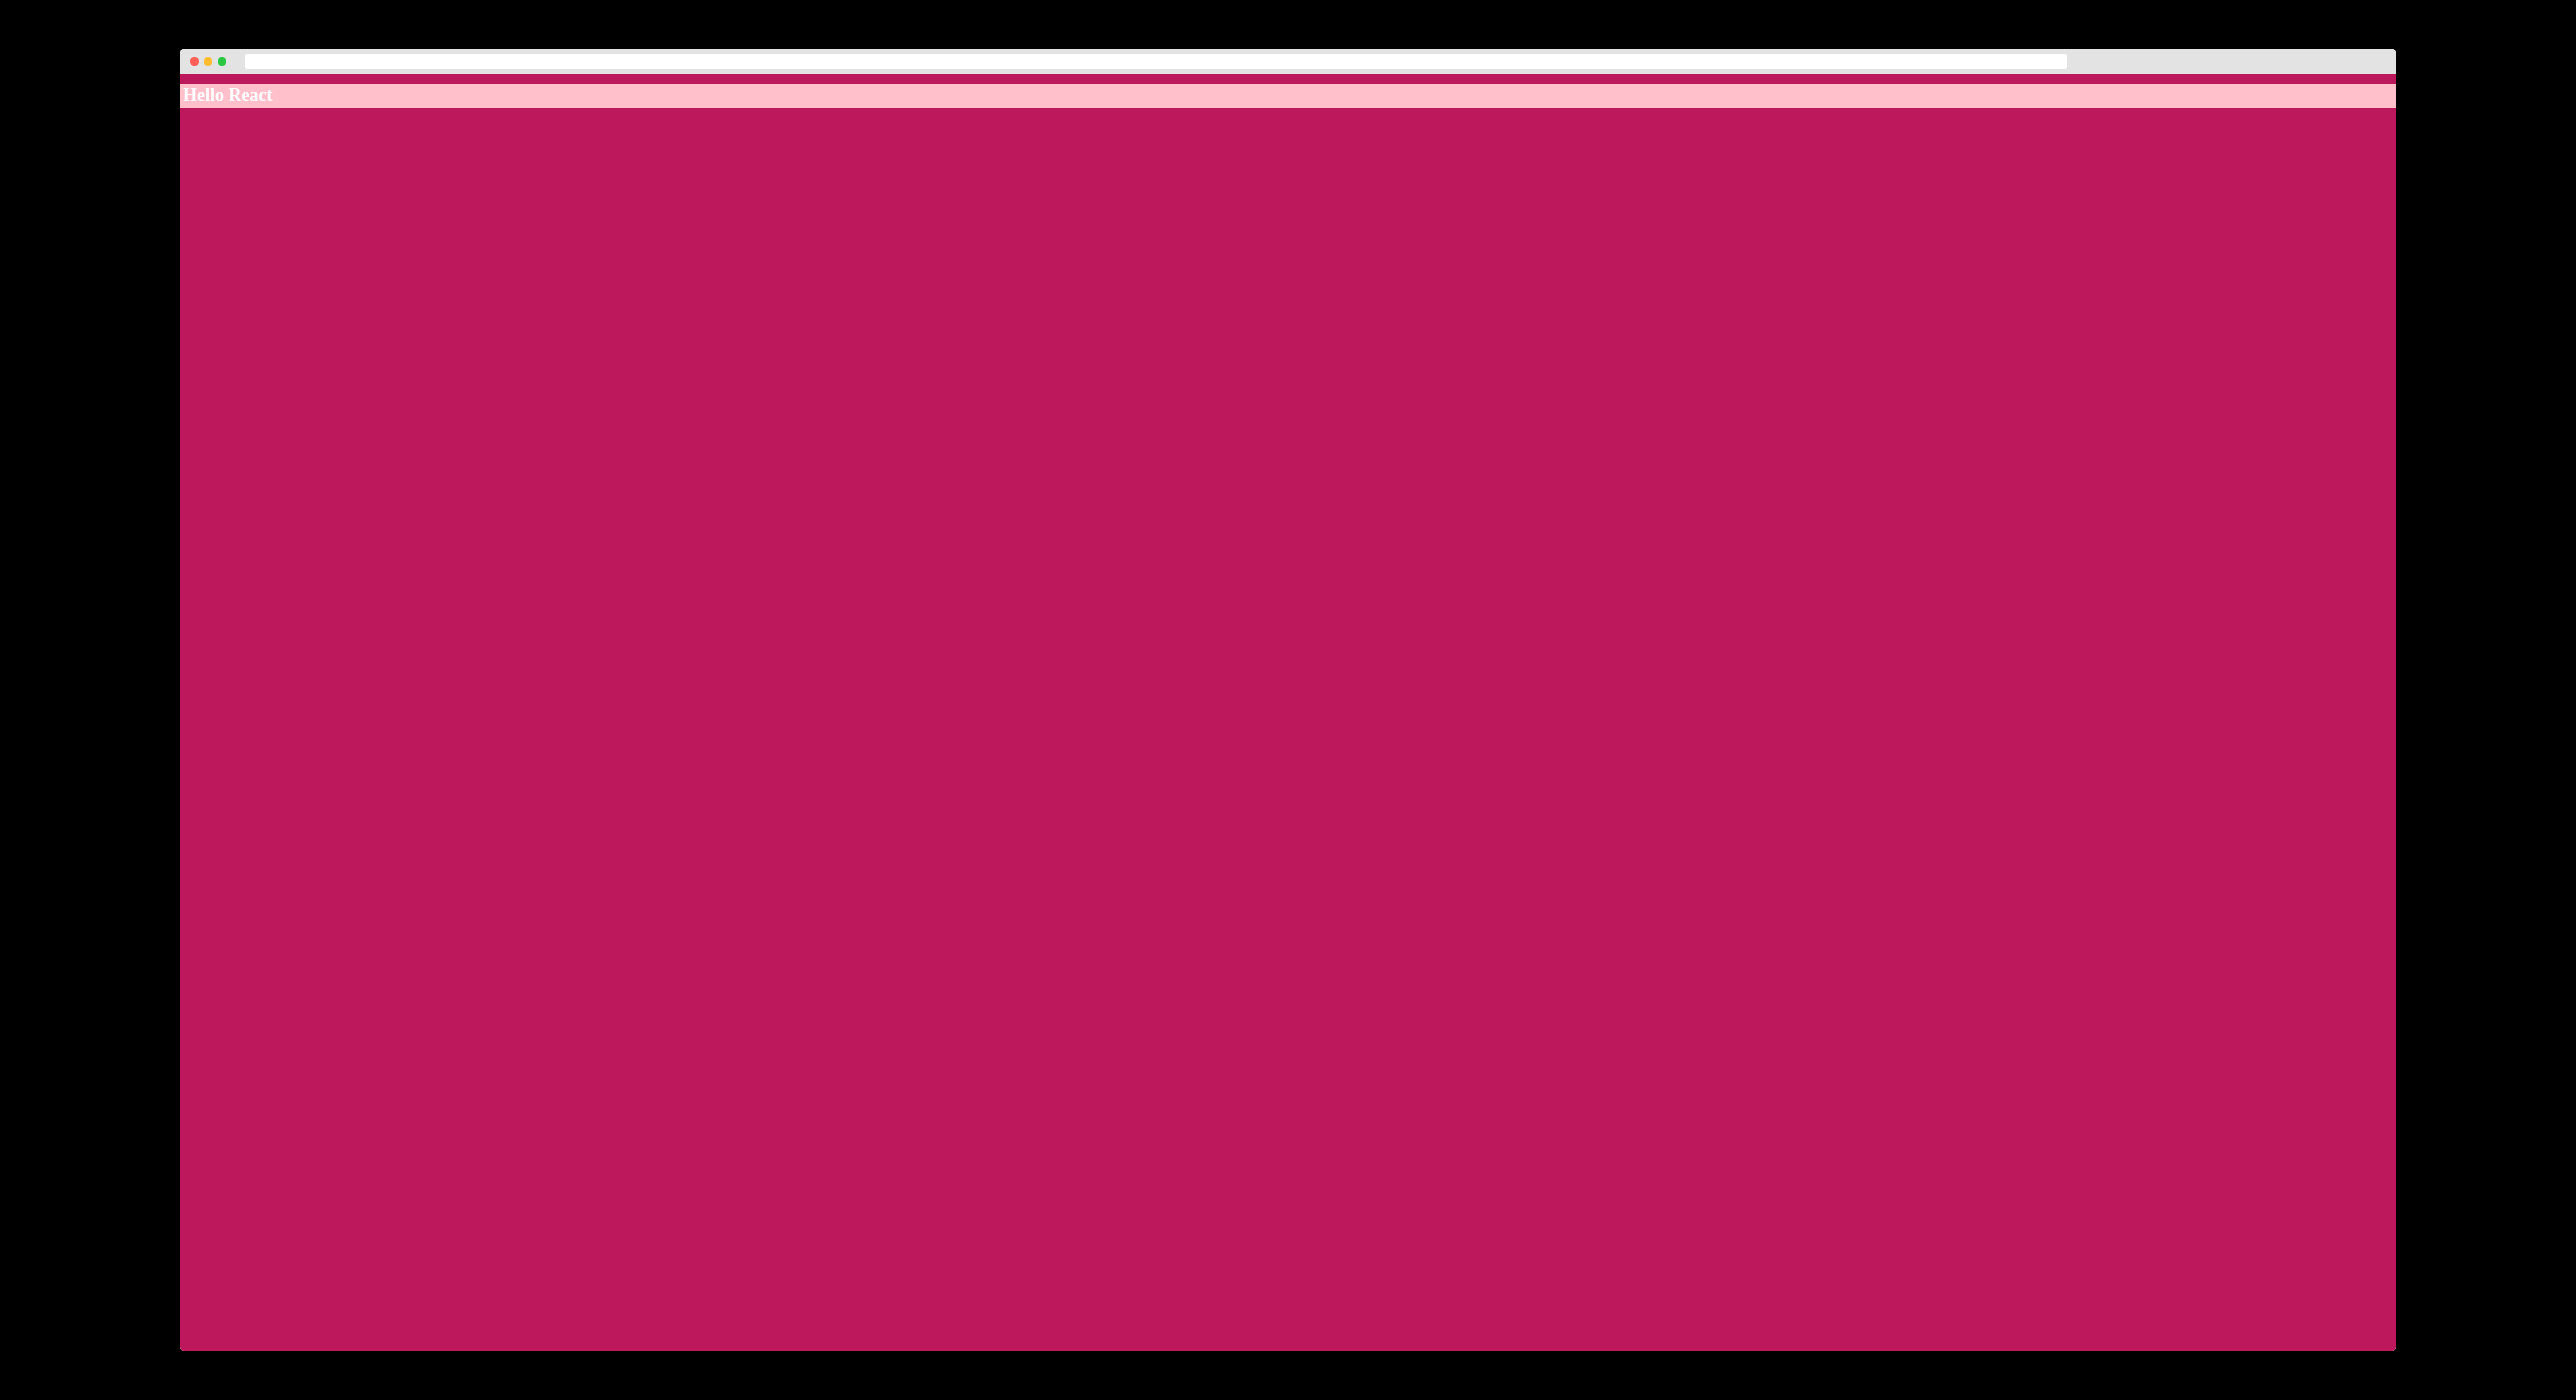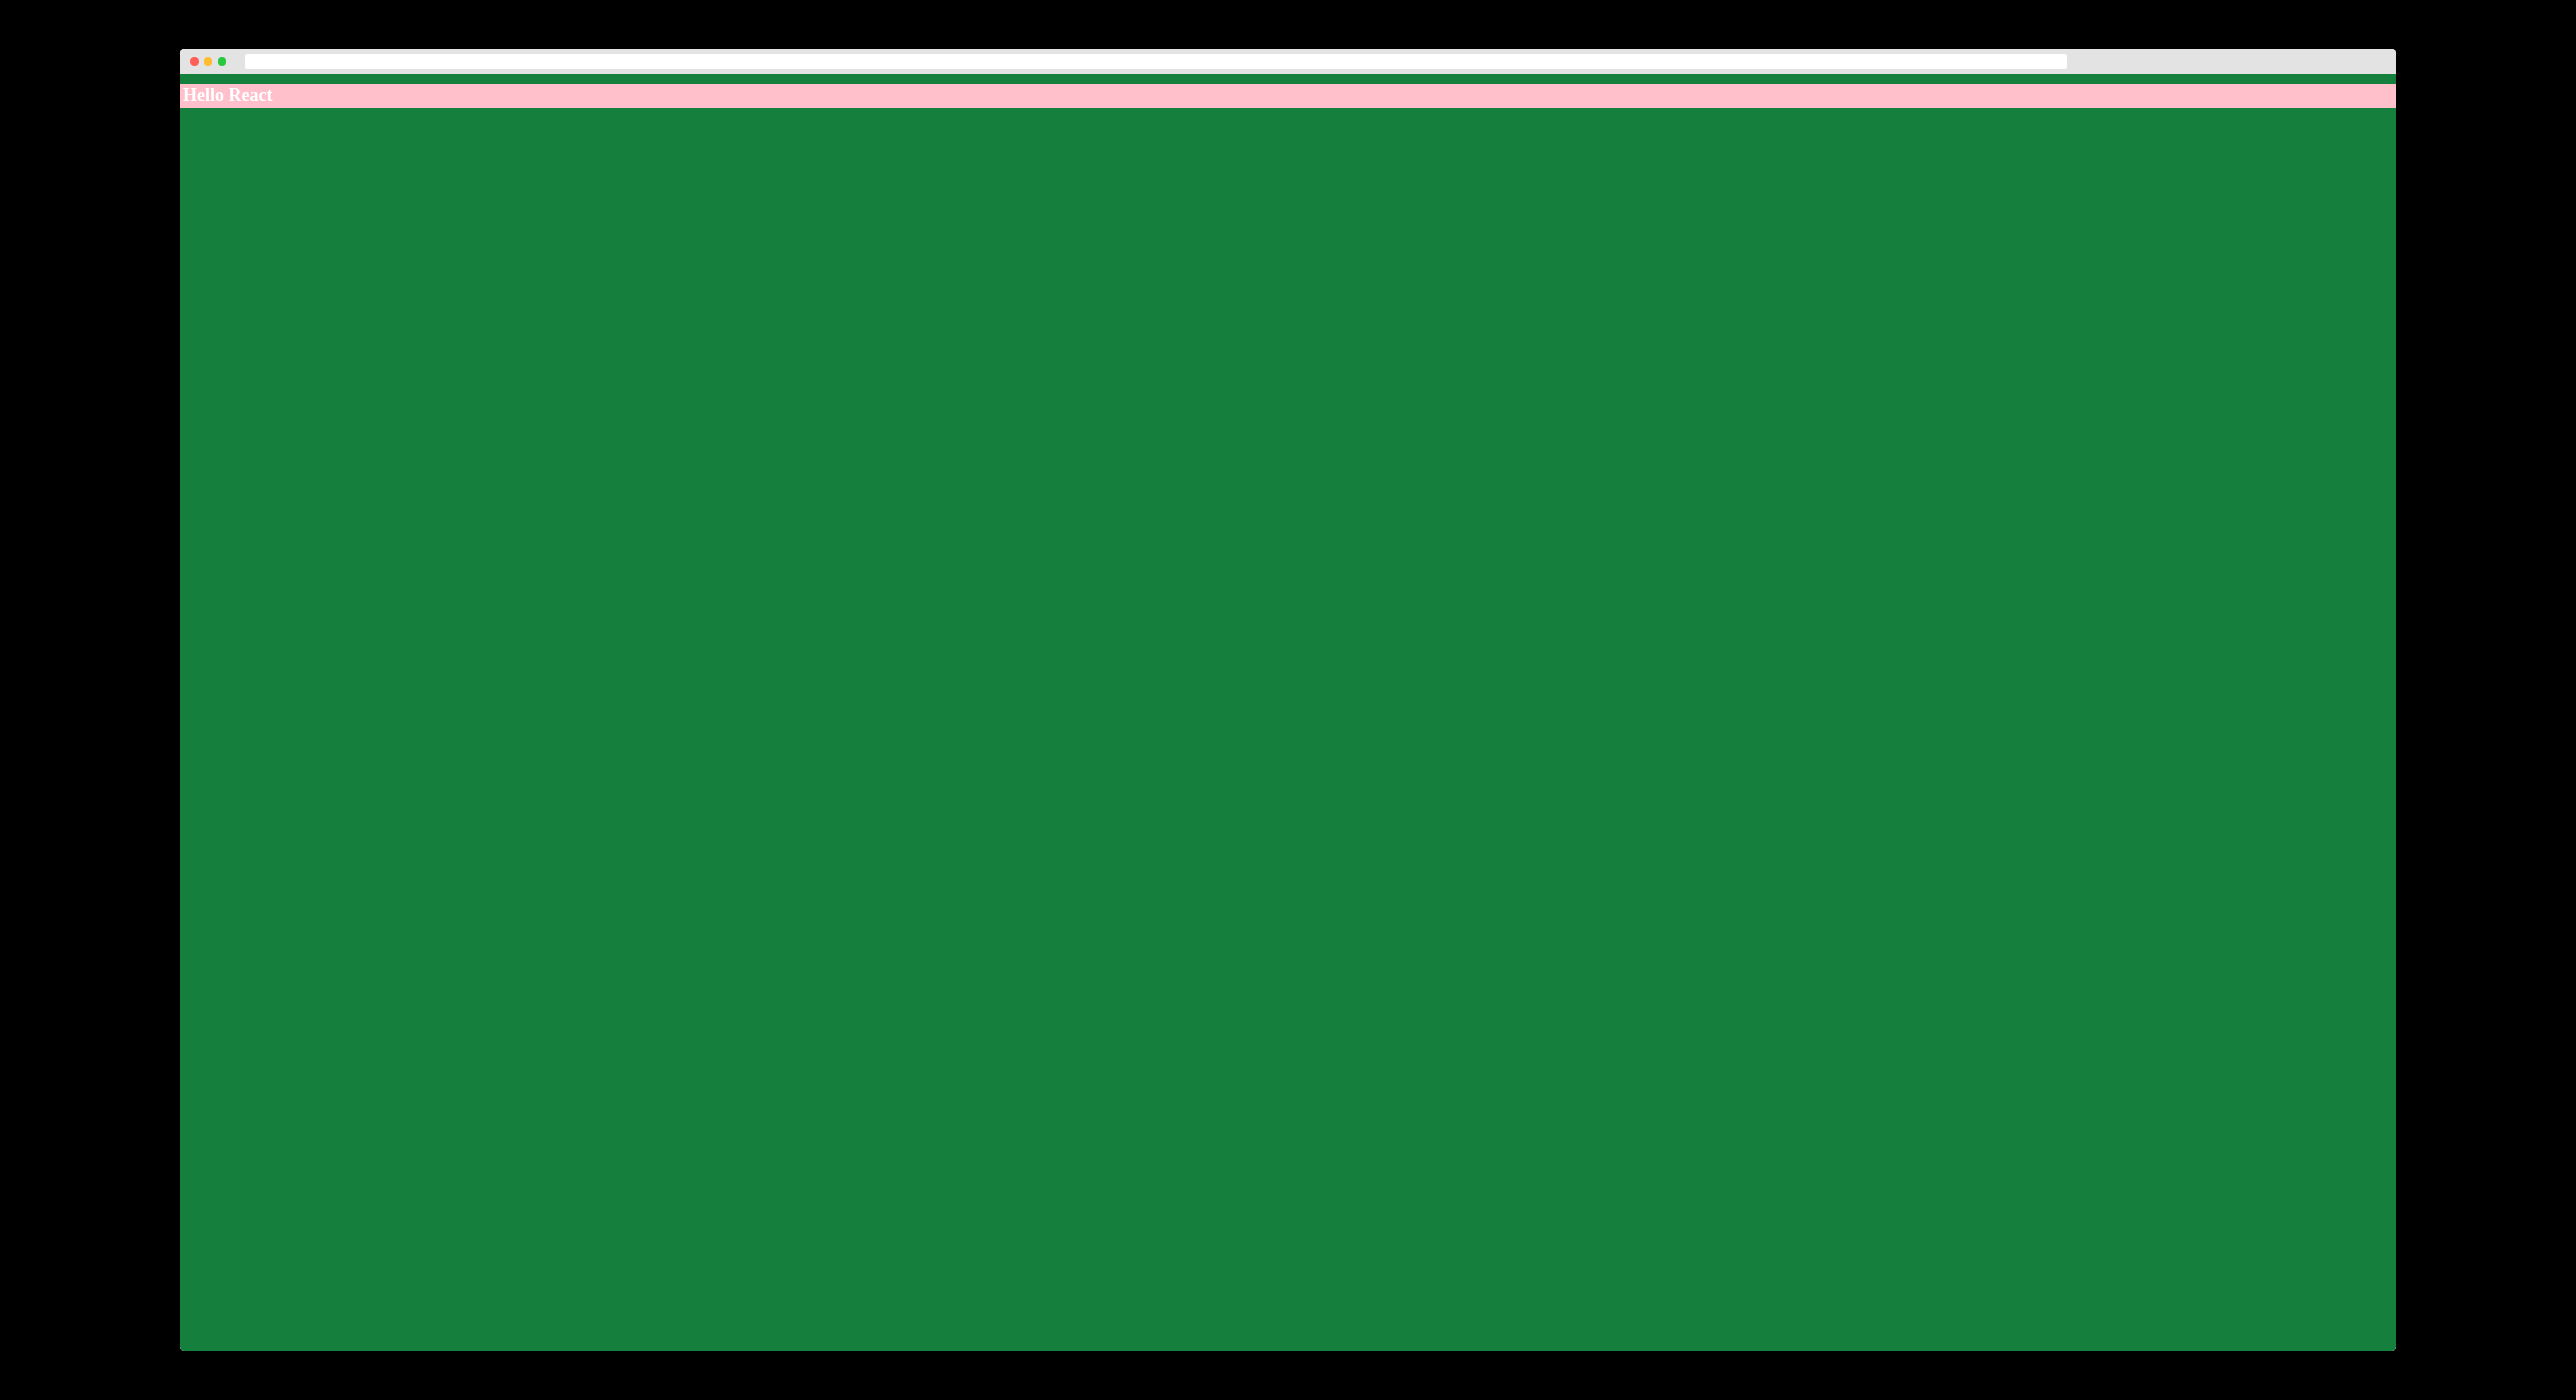--- a/index.html
+++ b/index.html
@@ -59,21 +59,21 @@
       height: 15.4px;
       background: #ffffff;
       border-radius: 2.1px;
       border: none;
       padding: 0 7px;
       font-size: 9px;
     }
     
     .browser-content {
       flex: 1;
-      background: #15803d;
+      background: #be185d;
       padding-top: 9.8px;
     }
     
     .heading-bar {
       background: #ffc0cb;
       color: #ffffff;
       font-size: 18px;
       font-weight: bold;
       padding: 1.4px 2.8px;
       line-height: 1.2;

